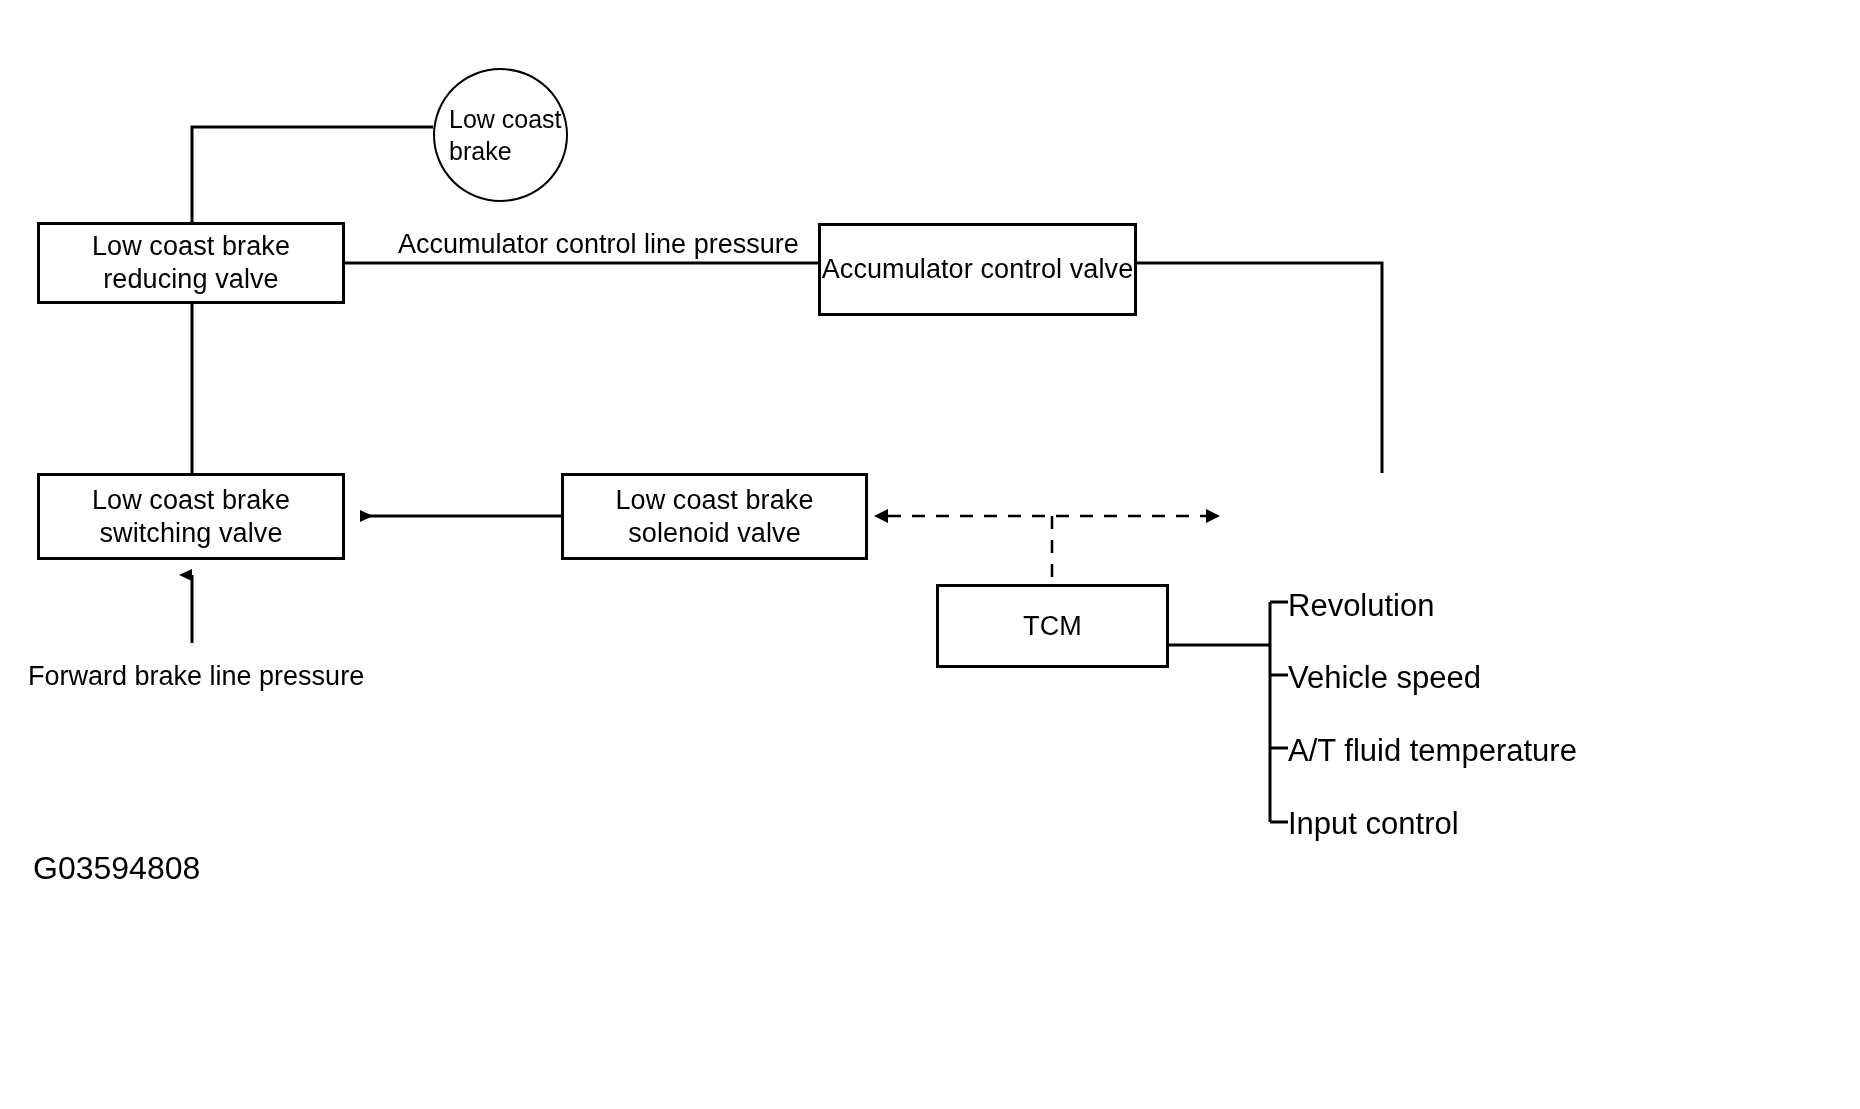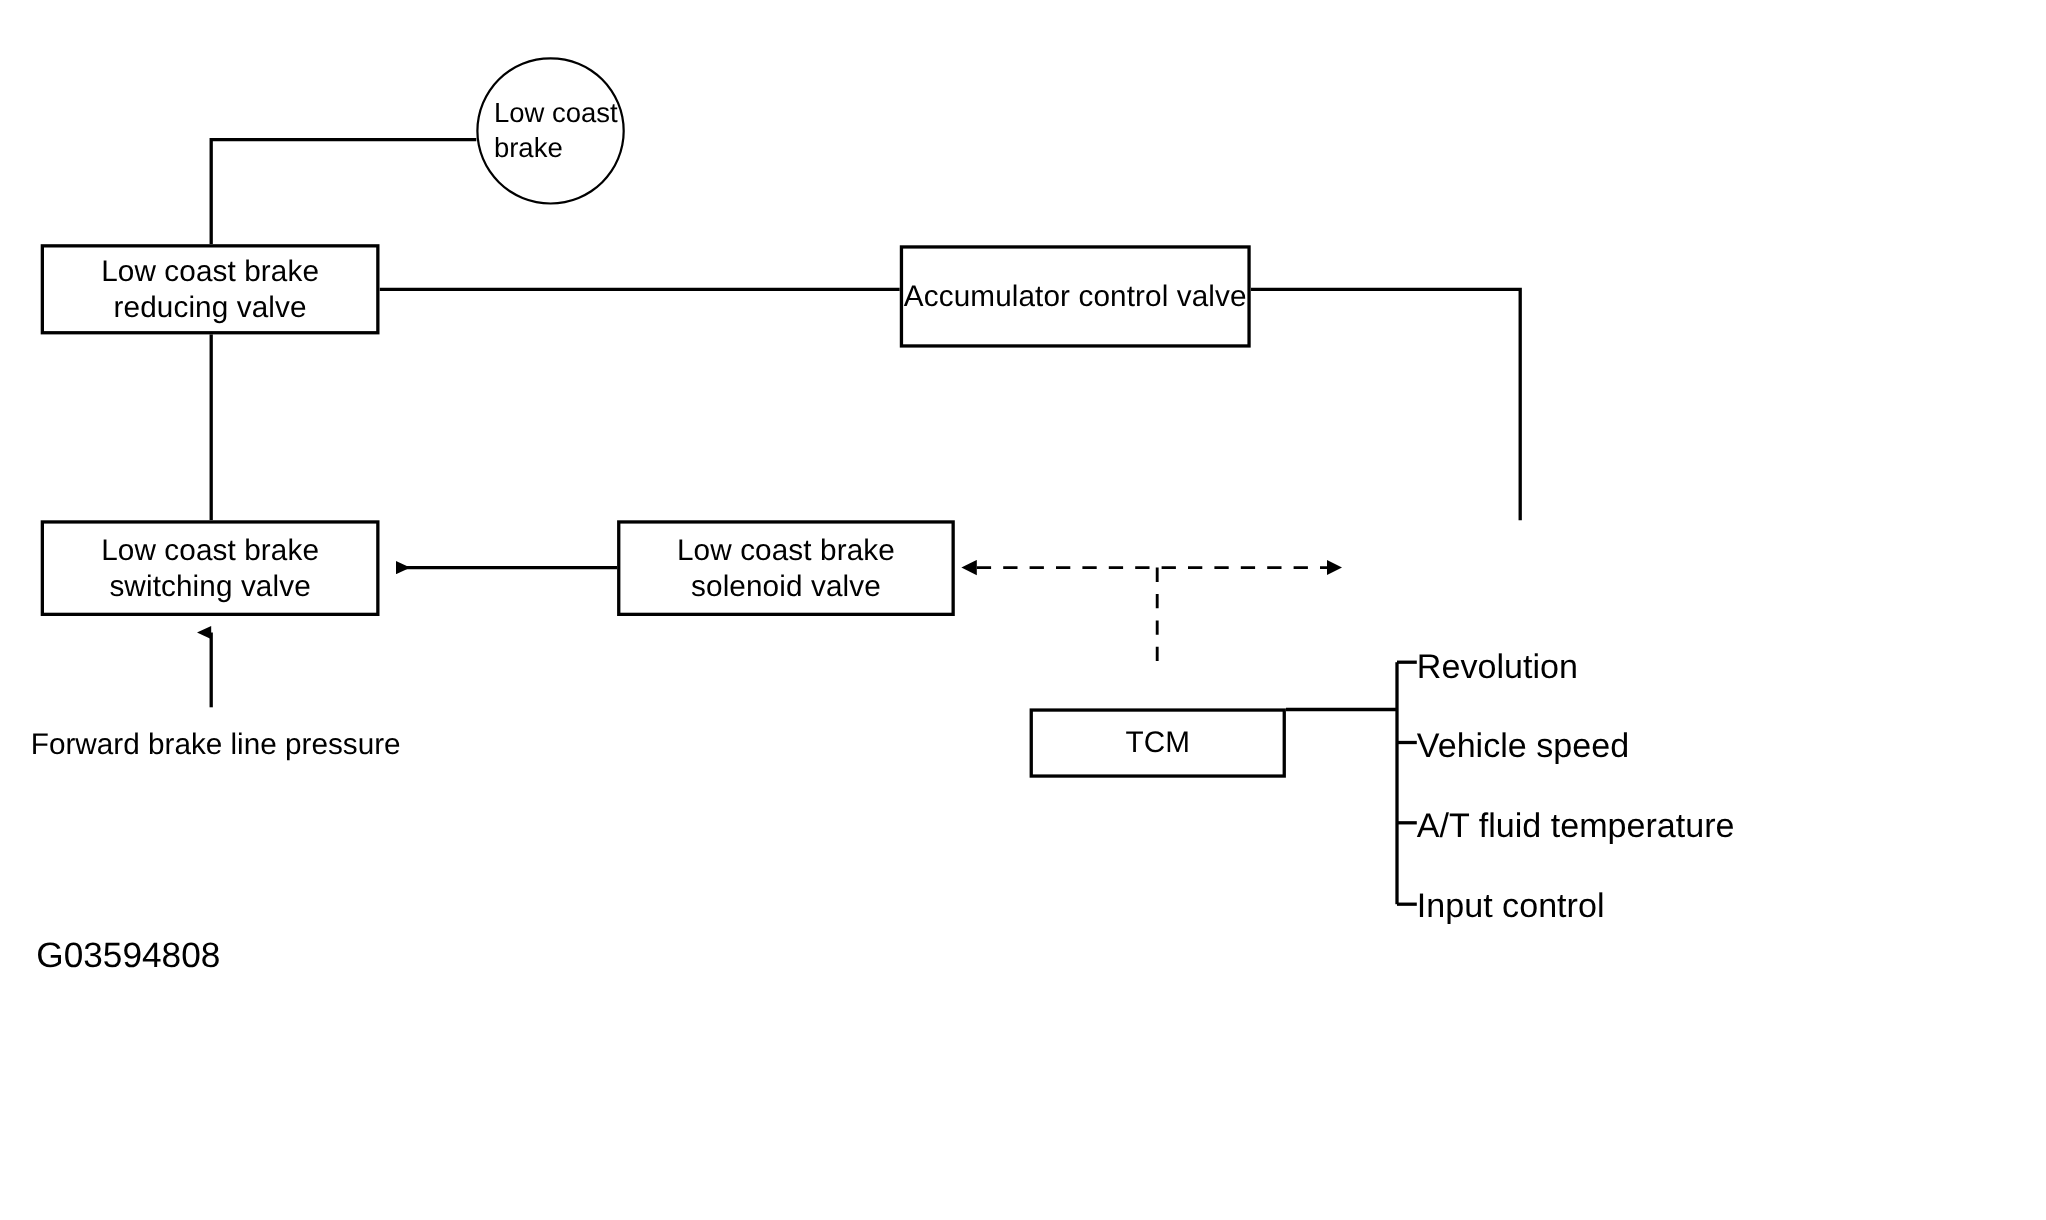--- a/index.html
+++ b/index.html
@@ -122,21 +122,21 @@
     <g>
       <path d="M1169,645 L1270,645" fill="none" stroke="#000" stroke-width="3"></path>
       <path d="M1270,602 L1270,822" fill="none" stroke="#000" stroke-width="3"></path>
       <path d="M1270,602 L1288,602" fill="none" stroke="#000" stroke-width="3"></path>
       <path d="M1270,675 L1288,675" fill="none" stroke="#000" stroke-width="3"></path>
       <path d="M1270,748 L1288,748" fill="none" stroke="#000" stroke-width="3"></path>
       <path d="M1270,822 L1288,822" fill="none" stroke="#000" stroke-width="3"></path>
     </g>
   </svg>
 
-  <div class="circle-node" style="left:433px;top:52px;width:135px;height:134px;">
+  <div class="circle-node" style="left:433px;top:68px;width:135px;height:134px;">
     <span>Low coast
 brake</span>
   </div>
 
   <div class="node" style="left:37px;top:222px;width:308px;height:82px;">
     <span>Low coast brake
 reducing valve</span>
   </div>
 
   <div class="node" style="left:818px;top:223px;width:319px;height:93px;">
@@ -147,24 +147,25 @@
     <span>Low coast brake
 switching valve</span>
   </div>
 
   <div class="node" style="left:561px;top:473px;width:307px;height:87px;">
     <span>Low coast brake
 solenoid valve</span>
   </div>
 
 
-  <div class="node" style="left:936px;top:644px;width:233px;height:63px;">
+  <div class="node" style="left:936px;top:584px;width:233px;height:84px;">
     <span>TCM</span>
   </div>
 
+  <div class="flt" style="left:392px;top:230px;padding:0 6px;">Accumulator control line pressure</div>
 
   <div class="flt nobg" style="left:28px;top:662px;">Forward brake line pressure</div>
 
   <div class="sensor" style="left:1288px;top:589px;">Revolution</div>
 
   <div class="sensor" style="left:1288px;top:661px;">Vehicle speed</div>
 
   <div class="sensor" style="left:1288px;top:734px;">A/T fluid temperature</div>
 
   <div class="sensor" style="left:1288px;top:807px;">Input control</div>

